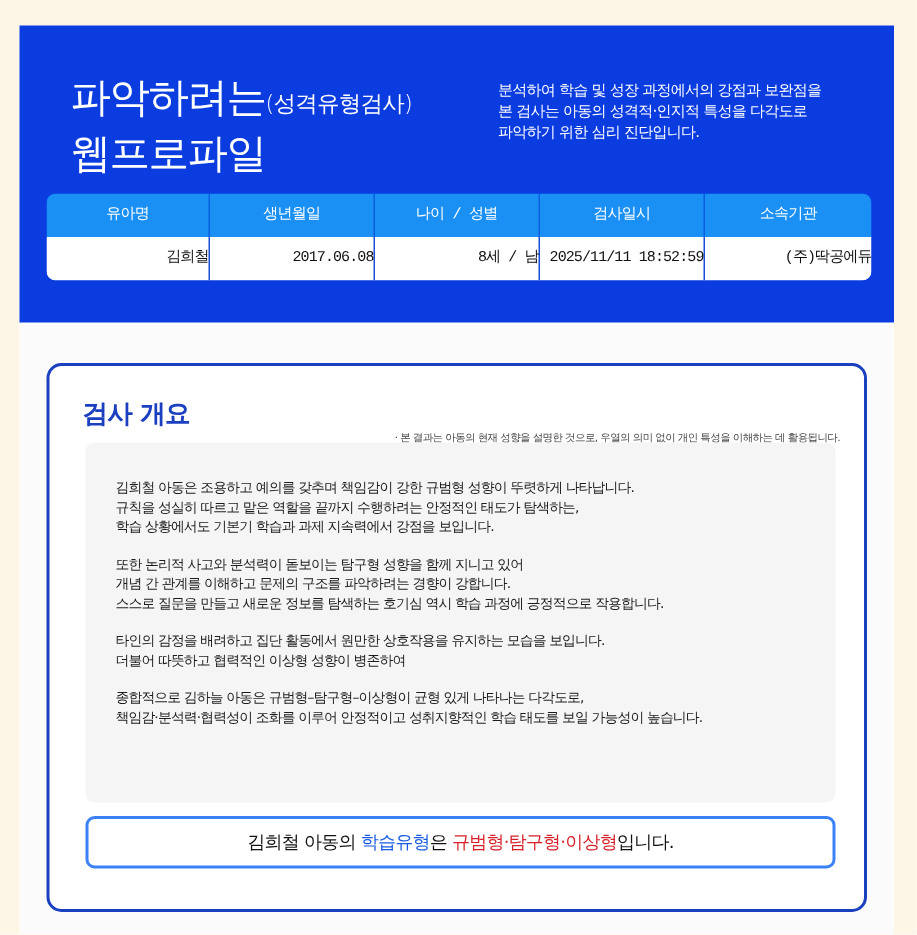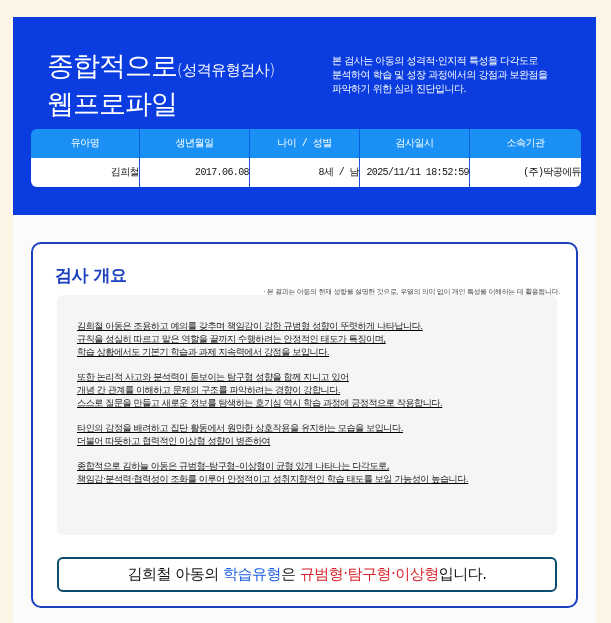--- a/index.html
+++ b/index.html
@@ -53,47 +53,46 @@
     font-size: 17px; font-weight: bold; color: #1a3fbf; letter-spacing: -0.5px;
   }
   .card-note {
     position: absolute; right: 16px; top: 27px;
     font-size: 7px; color: #444; letter-spacing: -0.4px; margin-top: 16px;
   }
   .summary-box {
     position: absolute; left: 24px; top: 51px; width: 500px; height: 240px;
     background: #f5f5f5; border-radius: 6px;
     padding: 24px 0 0 20px;
-    text-decoration: underline;
   }
   .para {
     font-size: 9.2px; line-height: 13px; color: #1b1b1b; letter-spacing: -0.55px;
     margin-bottom: 12px; white-space: nowrap;
   }
   .result-box {
     position: absolute; left: 24px; top: 300px; width: 500px; height: 35px;
-    border: 2px solid #0c4a6e; border-radius: 6px; background: #fff;
+    border: 2px solid #3b82f6; border-radius: 6px; background: #fff;
     text-align: center; line-height: 31px;
-    font-size: 15px; color: #111; letter-spacing: -0.5px; margin-top: 13px;
+    font-size: 12px; color: #111; letter-spacing: -0.5px;
   }
   .result-box .blue { color: #1a5be0; }
   .result-box .red { color: #d61f28; }
 </style>
 </head>
 <body>
 
 <div class="page">
   <div class="hero">
     <div class="hero-title">
-      <span>종합적으로</span><span class="sub">(성격유형검사)</span><br>
+      <span>파악하려는</span><span class="sub">(성격유형검사)</span><br>
       <span>웹프로파일</span>
     </div>
     <div class="hero-desc">
+      <div>분석하여 학습 및 성장 과정에서의 강점과 보완점을</div>
       <div>본 검사는 아동의 성격적·인지적 특성을 다각도로</div>
-      <div>분석하여 학습 및 성장 과정에서의 강점과 보완점을</div>
       <div>파악하기 위한 심리 진단입니다.</div>
     </div>
 
     <div class="info-table">
       <div class="th">유아명</div>
       <div class="th">생년월일</div>
       <div class="th">나이 / 성별</div>
       <div class="th">검사일시</div>
       <div class="th">소속기관</div>
       <div class="td">김희철</div>
@@ -104,21 +103,21 @@
     </div>
   </div>
 
   <div class="card">
     <div class="card-title">검사 개요</div>
     <div class="card-note">· 본 결과는 아동의 현재 성향을 설명한 것으로, 우열의 의미 없이 개인 특성을 이해하는 데 활용됩니다.</div>
 
     <div class="summary-box">
       <div class="para">
         <div>김희철 아동은 조용하고 예의를 갖추며 책임감이 강한 규범형 성향이 뚜렷하게 나타납니다.</div>
-        <div>규칙을 성실히 따르고 맡은 역할을 끝까지 수행하려는 안정적인 태도가 특징이며,</div>
+        <div>규칙을 성실히 따르고 맡은 역할을 끝까지 수행하려는 안정적인 태도가 탐색하는,</div>
         <div>학습 상황에서도 기본기 학습과 과제 지속력에서 강점을 보입니다.</div>
       </div>
       <div class="para">
         <div>또한 논리적 사고와 분석력이 돋보이는 탐구형 성향을 함께 지니고 있어</div>
         <div>개념 간 관계를 이해하고 문제의 구조를 파악하려는 경향이 강합니다.</div>
         <div>스스로 질문을 만들고 새로운 정보를 탐색하는 호기심 역시 학습 과정에 긍정적으로 작용합니다.</div>
       </div>
       <div class="para">
         <div>타인의 감정을 배려하고 집단 활동에서 원만한 상호작용을 유지하는 모습을 보입니다.</div>
         <div>더불어 따뜻하고 협력적인 이상형 성향이 병존하여</div>

